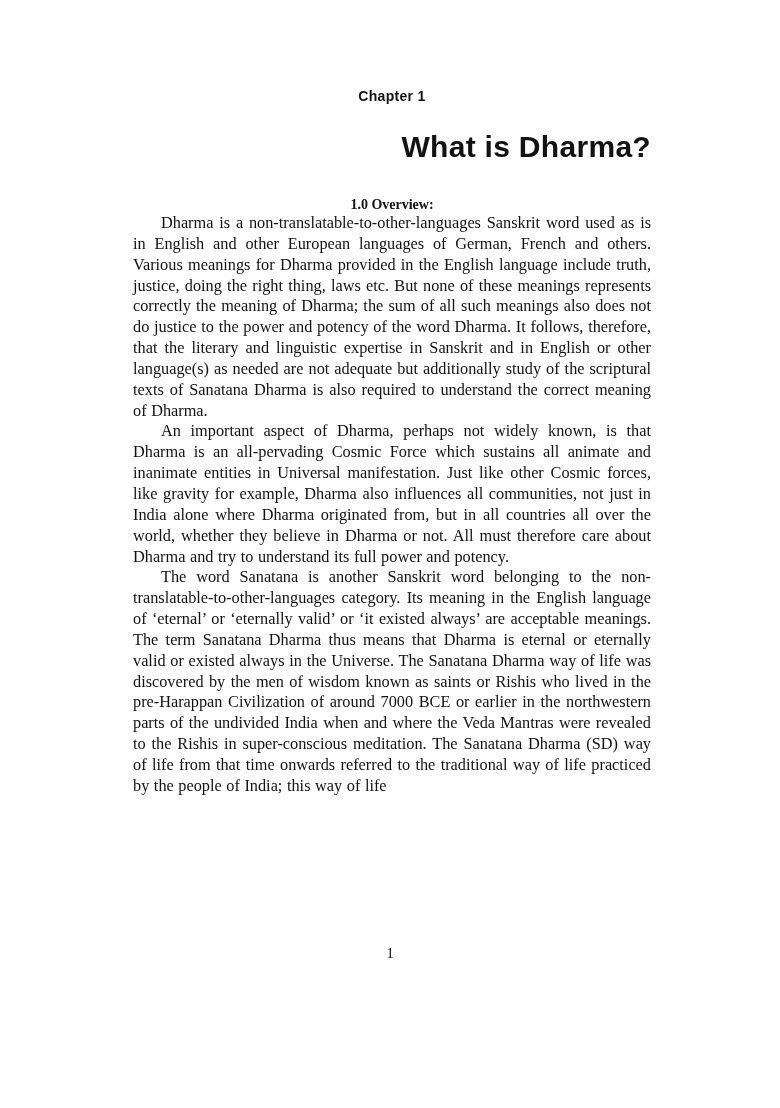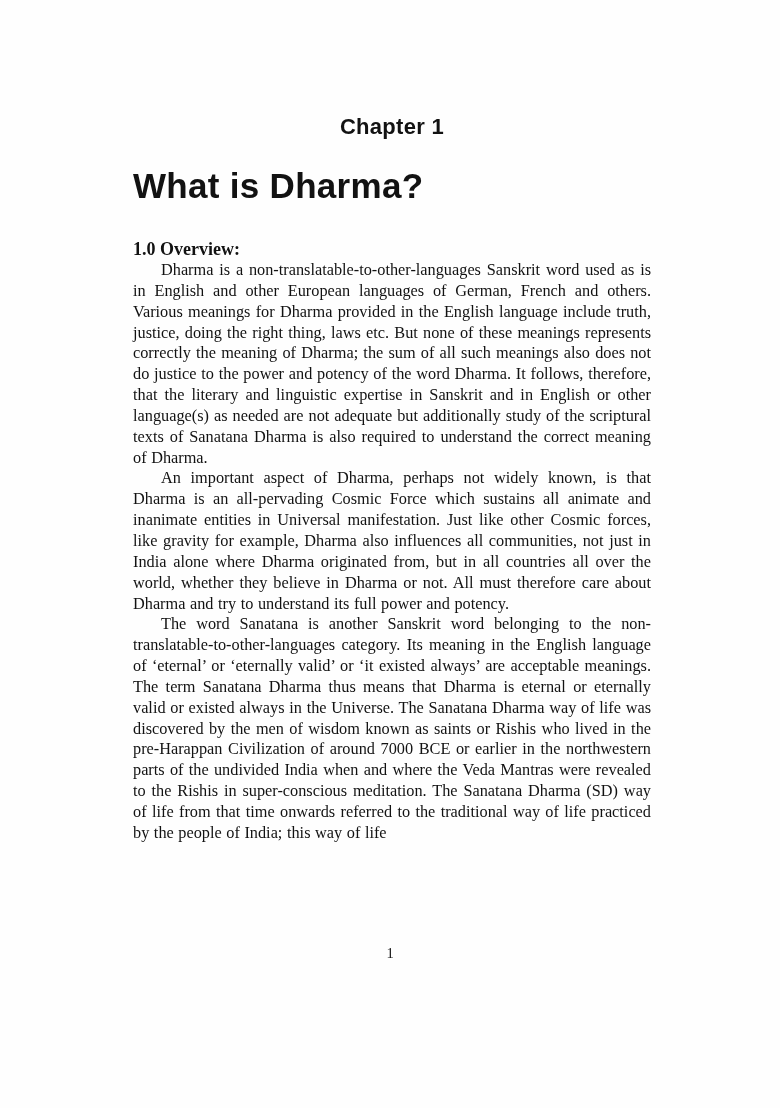--- a/index.html
+++ b/index.html
@@ -16,40 +16,41 @@
     color: #121212;
     overflow: hidden;
   }
   .text-block {
     position: absolute;
     left: 133px;
     top: 0;
     width: 518px;
   }
   .chapter-label {
-    margin-top: 114px;
+    margin-top: 88px;
     text-align: center;
     font-family: "Liberation Sans", sans-serif;
     font-weight: bold;
-    font-size: 22px;
+    font-size: 14px;
     letter-spacing: 0.3px;
   }
   .book-title {
     margin-top: 26px;
-    text-align: left;
+    text-align: right;
     font-family: "Liberation Sans", sans-serif;
     font-weight: bold;
-    font-size: 35px;
+    font-size: 30px;
     letter-spacing: 0.3px;
   }
   .section-heading {
     margin-top: 33px;
     font-family: "Liberation Serif", serif;
     font-weight: bold;
-    font-size: 18px;
+    font-size: 14px;
+    text-align: center;
   }
   .body-copy {
     font-family: "Liberation Serif", serif;
     font-size: 16.3px;
     line-height: 20.85px;
   }
   .body-copy p {
     margin: 0;
     text-align: justify;
     text-indent: 28px;

